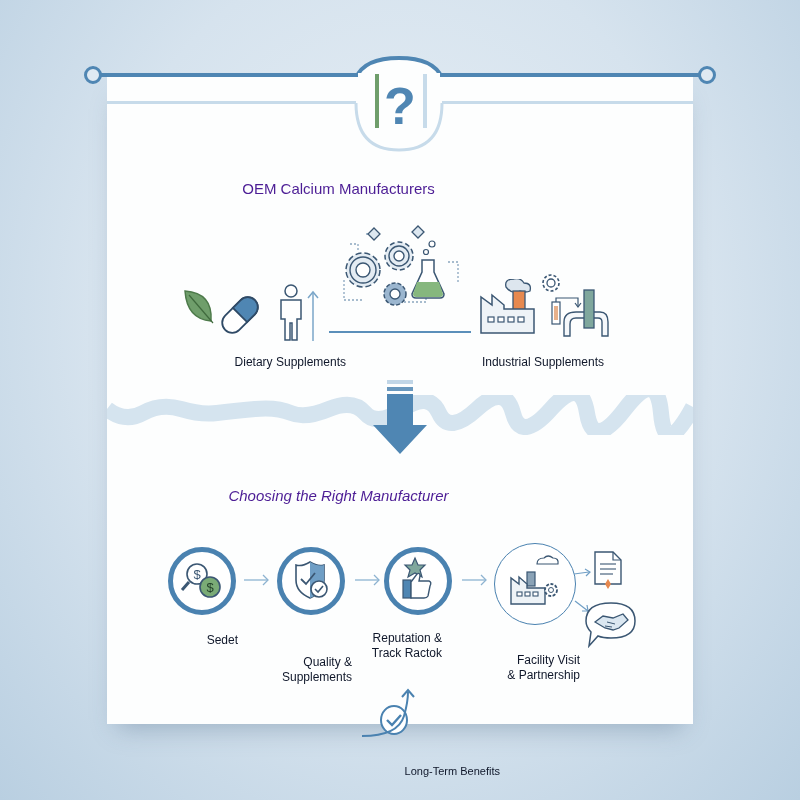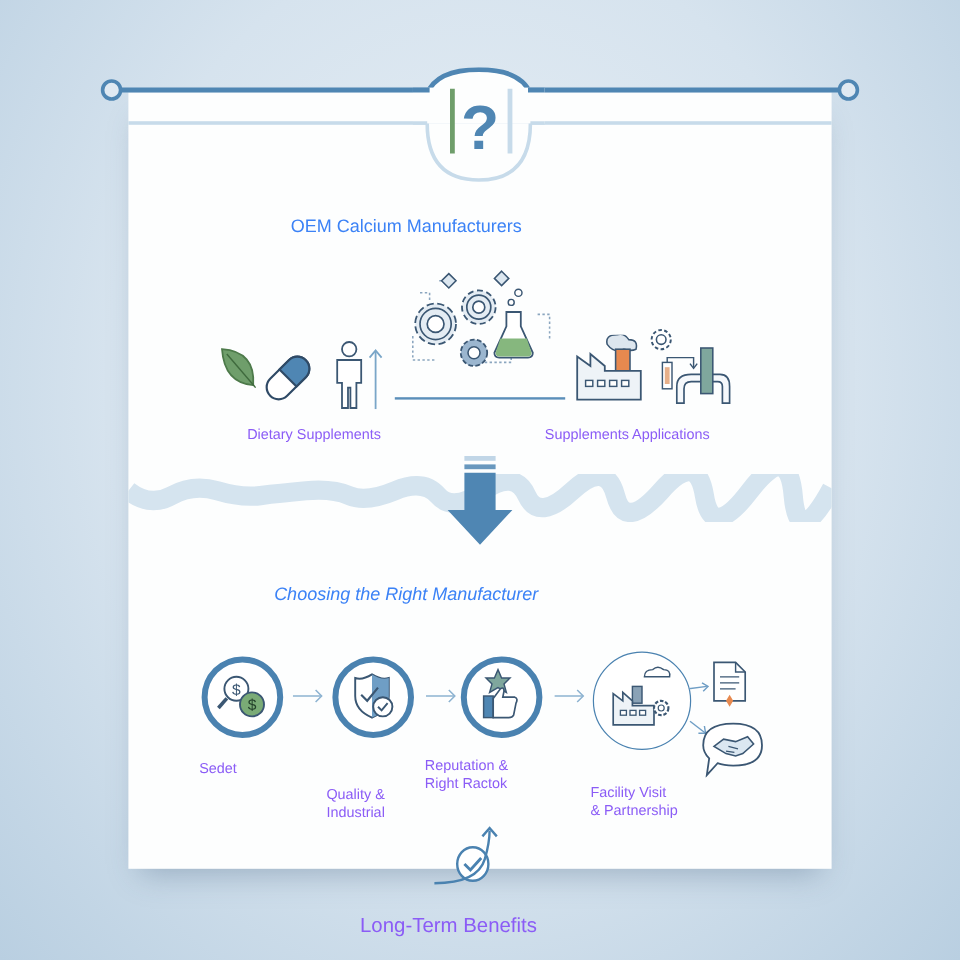--- a/index.html
+++ b/index.html
@@ -24,24 +24,24 @@
     border-radius: 50%; background: #dfe9f2; top: 66px;
   }
   .header-line {
     position: absolute; left: 107px; top: 101px; width: 586px; height: 3px; background: #c7dbea;
   }
   .badge {
     position: absolute; left: 344px; top: 56px; width: 110px; height: 96px;
   }
   .title {
     position: absolute; left: 0; width: 677px; text-align: center;
-    font-size: 15px; color: #3b82f6;
+    font-size: 15px; color: #4c1d95;
   }
   .label {
-    position: absolute; text-align: left; font-size: 12px; color: #8b5cf6; line-height: 15px;
+    position: absolute; text-align: right; font-size: 12px; color: #0f172a; line-height: 15px;
   }
   .step-circle {
     position: absolute; width: 58px; height: 58px; border: 5px solid #4a82b0;
     border-radius: 50%; background: #fff;
   }
   svg { display: block; }
 </style>
 </head>
 <body>
 
@@ -145,21 +145,21 @@
 <svg class="abs" style="left:550px;top:288px;" width="62" height="50" viewBox="0 0 62 50">
   <rect x="2" y="14" width="8" height="22" fill="#fff" stroke="#3b5773" stroke-width="1.2"></rect>
   <rect x="4" y="18" width="4" height="14" fill="#e7b08a"></rect>
   <path d="M6 14 V10 H28 L28 18" fill="none" stroke="#3b5773" stroke-width="1.2"></path>
   <path d="M25 15 L28 19 L31 15" fill="none" stroke="#3b5773" stroke-width="1.2"></path>
   <path d="M14 48 V34 Q14 24 26 24 H50 Q58 24 58 34 V48 H52 V34 Q52 30 48 30 H26 Q20 30 20 36 V48 Z" fill="#f5f8fb" stroke="#3b5773" stroke-width="1.4"></path>
   <rect x="34" y="2" width="10" height="38" fill="#7fa79d" stroke="#3b5773" stroke-width="1.3"></rect>
 </svg>
 
 <div class="label" style="left:206px;top:355px;width:140px;">Dietary Supplements</div>
-<div class="label" style="left:454px;top:355px;width:150px;">Supplements Applications</div>
+<div class="label" style="left:454px;top:355px;width:150px;">Industrial Supplements</div>
 
 <svg class="abs" style="left:107px;top:395px;" width="586" height="40" viewBox="0 0 586 40">
   <path d="M0 14 Q18 28 36 18 T74 14 T110 18 T148 14 T184 18 T222 14 T258 18 T296 14 T332 18 T370 14 T406 18 T444 14 T480 18 T518 14 T554 18 T586 12" fill="none" stroke="#d5e4ef" stroke-width="16"></path>
 </svg>
 
 <svg class="abs" style="left:370px;top:380px;" width="60" height="76" viewBox="0 0 60 76">
   <rect x="17" y="0" width="26" height="4" fill="#c1d6e7"></rect>
   <rect x="17" y="7" width="26" height="4" fill="#4f86b3" opacity="0.85"></rect>
   <path d="M17 14 H43 V45 H57 L30 74 L3 45 H17 Z" fill="#4f86b3"></path>
 </svg>
@@ -185,37 +185,37 @@
   <svg width="58" height="58" viewBox="0 0 58 58">
     <path d="M28 10 Q36 15 42 13 V28 Q42 40 28 46 Q14 40 14 28 V13 Q20 15 28 10 Z" fill="#fff" stroke="#3b5773" stroke-width="1.6"></path>
     <path d="M28 10 Q36 15 42 13 V28 Q42 40 28 46 Z" fill="#6f9ec5"></path>
     <path d="M19 27 L24 32 L33 21" fill="none" stroke="#3b5773" stroke-width="1.8"></path>
     <circle cx="37" cy="37" r="8" fill="#fff" stroke="#3b5773" stroke-width="1.6"></circle>
     <path d="M33 37 L36 40 L41 34" fill="none" stroke="#3b5773" stroke-width="1.6"></path>
   </svg>
 </div>
 <div class="label" style="left:272px;top:655px;width:80px;">
   <div>Quality &amp;</div>
-  <div>Industrial</div>
+  <div>Supplements</div>
 </div>
 <svg class="abs" style="left:355px;top:574px;" width="26" height="12" viewBox="0 0 26 12">
   <line x1="0" y1="6" x2="24" y2="6" stroke="#8db3d1" stroke-width="1.3"></line>
   <path d="M19 1 L24 6 L19 11" fill="none" stroke="#8db3d1" stroke-width="1.3"></path>
 </svg>
 
 <div class="step-circle" style="left:384px;top:547px;">
   <svg width="58" height="58" viewBox="0 0 58 58">
     <path d="M26 6 L29 13 L36 13 L31 18 L33 25 L26 21 L19 25 L21 18 L16 13 L23 13 Z" fill="#7fa79d" stroke="#3b5773" stroke-width="1.2"></path>
     <rect x="14" y="28" width="8" height="18" fill="#4f86b3" stroke="#3b5773" stroke-width="1.2"></rect>
     <path d="M22 30 L28 22 Q31 20 31 24 L30 29 H40 Q43 30 41 34 L39 44 Q38 46 35 46 H22 Z" fill="#fff" stroke="#3b5773" stroke-width="1.4"></path>
   </svg>
 </div>
 <div class="label" style="left:354px;top:631px;width:88px;">
   <div>Reputation &amp;</div>
-  <div>Right Ractok</div>
+  <div>Track Ractok</div>
 </div>
 <svg class="abs" style="left:462px;top:574px;" width="26" height="12" viewBox="0 0 26 12">
   <line x1="0" y1="6" x2="24" y2="6" stroke="#8db3d1" stroke-width="1.3"></line>
   <path d="M19 1 L24 6 L19 11" fill="none" stroke="#8db3d1" stroke-width="1.3"></path>
 </svg>
 
 <div class="abs" style="left:494px;top:543px;width:80px;height:80px;border:1.5px solid #4a82b0;border-radius:50%;background:#fff;">
   <svg width="80" height="80" viewBox="0 0 80 80">
     <path d="M42 20 q0 -6 7 -6 q4 -4 9 0 q6 0 5 6 z" fill="#fff" stroke="#3b5773" stroke-width="1.2"></path>
     <rect x="32" y="28" width="8" height="14" fill="#8aa2b6" stroke="#3b5773" stroke-width="1.2"></rect>
@@ -258,13 +258,13 @@
   <div>Facility Visit</div>
   <div>&amp; Partnership</div>
 </div>
 
 <svg class="abs" style="left:358px;top:686px;" width="80" height="60" viewBox="0 0 80 60">
   <ellipse cx="36" cy="34" rx="13" ry="14" fill="#fff" stroke="#4a82b0" stroke-width="2"></ellipse>
   <path d="M29 34 L34 39 L43 29" fill="none" stroke="#4a82b0" stroke-width="2.4"></path>
   <path d="M4 50 Q40 50 46 30 Q50 16 50 6" fill="none" stroke="#4a82b0" stroke-width="2"></path>
   <path d="M44 11 L50 4 L56 11" fill="none" stroke="#4a82b0" stroke-width="2"></path>
 </svg>
-<div class="label" style="left:300px;top:764px;width:200px;font-size:17px;">Long-Term Benefits</div>
+<div class="label" style="left:300px;top:764px;width:200px;font-size:11px;">Long-Term Benefits</div>
 
 </body></html>

